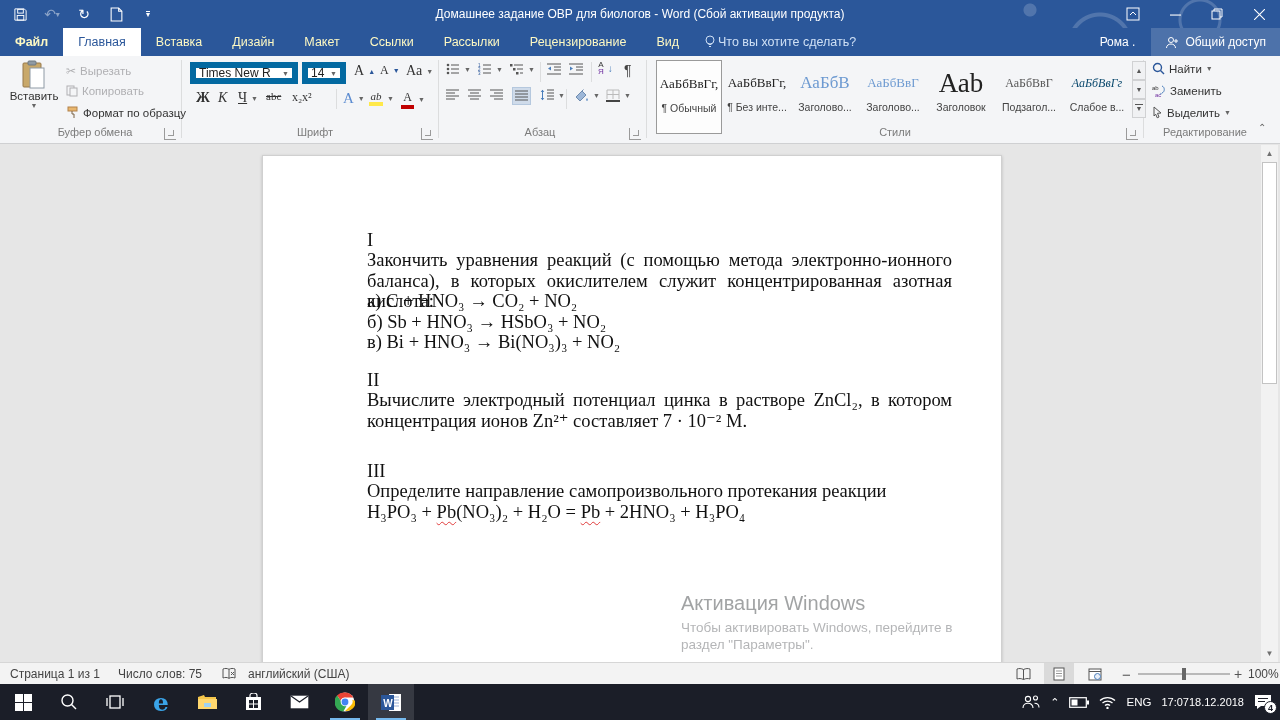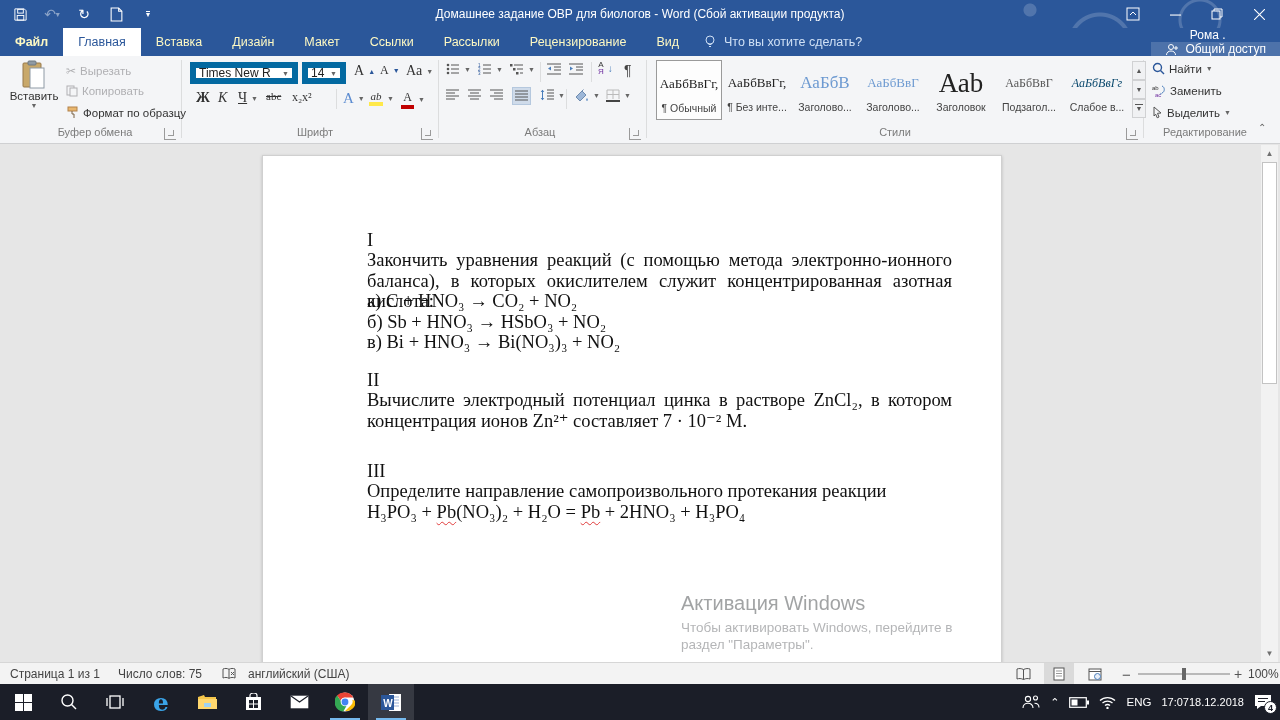--- a/index.html
+++ b/index.html
@@ -21,22 +21,22 @@
   .qat-caret { font-size:8px; }
   .tb-title { position:absolute; left:240px; right:240px; top:0; height:28px; line-height:28px; text-align:center; font-size:12px; white-space:nowrap; }
   .wctrls { position:absolute; right:0; top:0; height:28px; display:flex; }
   .wbtn { width:42px; height:28px; display:flex; align-items:center; justify-content:center; color:#fff; font-size:12px; }
 
   
   .tabrow { position:absolute; left:0; top:28px; width:1280px; height:28px; background:#2b579a; display:flex; align-items:flex-end; }
   .tab { height:28px; line-height:28px; padding:0 15px; color:#fef9c3; font-size:12.5px; white-space:nowrap; }
   .tab.filetab { font-weight:bold; }
   .tab.sel { background:#fff; color:#2b579a; }
-  .tellme { height:28px; display:flex; align-items:center; gap:8px; color:#cfe0f5; font-size:12.5px; padding:0 10px; }
-  .tabrow-right { position:absolute; right:0; top:0; height:28px; display:flex; align-items:center;flex-direction:column; }
+  .tellme { height:28px; display:flex; align-items:center; gap:2px; color:#cfe0f5; font-size:12.5px; padding:0 10px; }
+  .tabrow-right { position:absolute; right:0; top:0; height:28px; display:flex; align-items:center; }
   .acct { color:#fff; font-size:12px; margin-right:16px; }
   .sharebtn { height:28px; background:rgba(255,255,255,.16); color:#fff; font-size:12px; display:flex; align-items:center; gap:6px; padding:0 14px; }
 
   
   .ribbon { position:absolute; left:0; top:56px; width:1280px; height:88px; background:#f4f5f7; border-bottom:1px solid #cfd0d2; }
   .rdiv { position:absolute; top:4px; width:1px; height:78px; background:#dcddde; }
   .rlabel { position:absolute; top:70px; height:14px; font-size:11px; color:#7b7b7b; text-align:center; white-space:nowrap; }
   .launcher { position:absolute; width:12px; height:12px; border-left:1px solid #9a9a9a; border-bottom:1px solid #9a9a9a; }
   .launcher:after { content:""; position:absolute; right:2px; top:2px; width:5px; height:5px; border-right:1px solid #9a9a9a; border-bottom:1px solid #9a9a9a; }
   .rbtn { position:absolute; display:flex; align-items:center; gap:4px; font-size:11.5px; color:#333; white-space:nowrap; }
@@ -44,21 +44,21 @@
   .rbtn.disabled { color:#b0b0b3; }
   .caret { font-size:7px; color:#666; line-height:1; }
   .bigpaste { position:absolute; left:8px; top:4px; width:52px; height:76px; display:flex; flex-direction:column; align-items:center; justify-content:flex-start; font-size:11.5px; color:#333; }
   .combo { position:absolute; height:22px; background:#fff; border:6px solid #0369a1; display:flex; align-items:center; font-size:12px; color:#222; padding:0 3px; }
   .combo .caret { margin-left:auto; }
   .tglyph { font-family:"Liberation Serif","DejaVu Serif",serif; font-size:14px; color:#333; }
   .pressed { background:#cfdbea; border:1px solid #b5c8de; }
   .sep-v { position:absolute; width:1px; height:20px; background:#dcddde; }
 
   
-  .scard { position:absolute; top:4px; width:66px; height:60px; padding-top:5px; text-align:center; overflow:hidden; }
+  .scard { position:absolute; top:4px; width:66px; height:74px; padding-top:5px; text-align:center; overflow:hidden; }
   .scard.sel { border:1px solid #9a9a9a; background:#fdfdfd; }
   .sprev { display:block; height:36px; line-height:36px; font-family:"Liberation Serif","DejaVu Serif",serif; white-space:nowrap; overflow:hidden; }
   .sname { display:block; font-size:10.5px; color:#444; white-space:nowrap; overflow:hidden; }
   .sgbtn { position:absolute; left:1132px; width:14px; height:19px; background:#f0f1f3; border:1px solid #d0d1d3; display:flex; align-items:center; justify-content:center; font-size:7px; color:#555; }
   .morebar { width:8px; height:1px; background:#555; position:absolute; top:4px; left:2px; }
 
   
   .docarea { position:absolute; left:0; top:145px; width:1280px; height:517px; background:#e6e6e6; overflow:hidden; }
   .page { position:absolute; left:262px; top:10px; width:740px; height:560px; background:#fff; border:1px solid #d0d0d0; box-shadow:0 1px 3px rgba(0,0,0,.18); }
   .sec { position:absolute; left:104px; width:585px; font-family:"Liberation Serif","DejaVu Serif",serif; font-size:18.5px; color:#111; }

